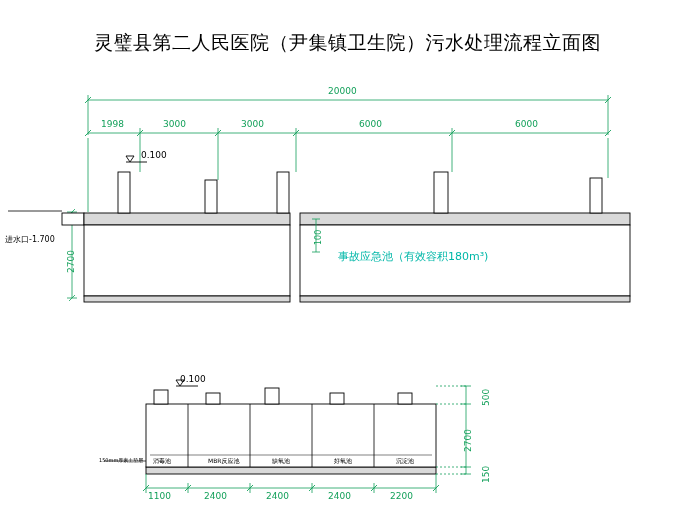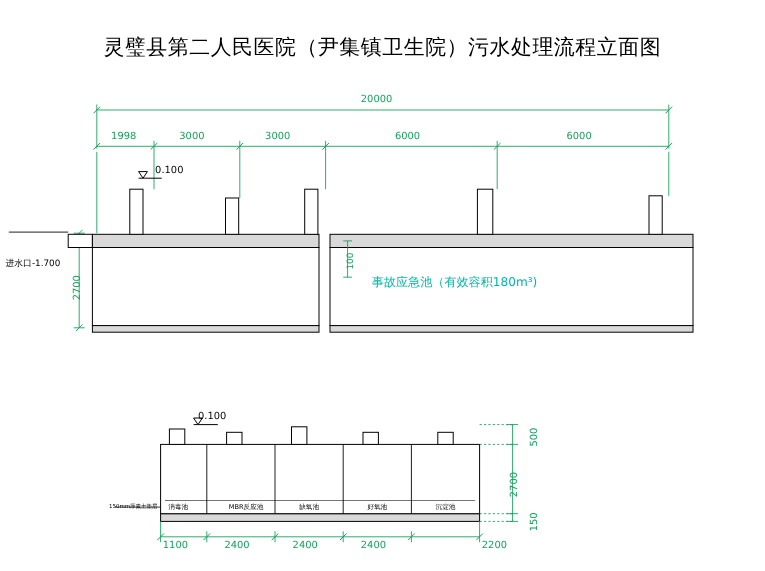--- a/index.html
+++ b/index.html
@@ -209,19 +209,19 @@
   <div class="lbl tiny" style="left:153px;top:457px;">消毒池</div>
   <div class="lbl tiny" style="left:208px;top:457px;">MBR反应池</div>
   <div class="lbl tiny" style="left:272px;top:457px;">缺氧池</div>
   <div class="lbl tiny" style="left:334px;top:457px;">好氧池</div>
   <div class="lbl tiny" style="left:396px;top:457px;">沉淀池</div>
 
   <div class="lbl green" style="left:148px;top:491px;">1100</div>
   <div class="lbl green" style="left:204px;top:491px;">2400</div>
   <div class="lbl green" style="left:266px;top:491px;">2400</div>
   <div class="lbl green" style="left:328px;top:491px;">2400</div>
-  <div class="lbl green" style="left:390px;top:491px;margin-left:48px;">2200</div>
+  <div class="lbl green" style="left:390px;top:491px;">2200</div>
 
   <div class="lbl green vert" style="left:481px;top:406px;">500</div>
   <div class="lbl green vert" style="left:463px;top:452px;">2700</div>
   <div class="lbl green vert" style="left:481px;top:483px;">150</div>
 
 </div>
 
 </body></html>

